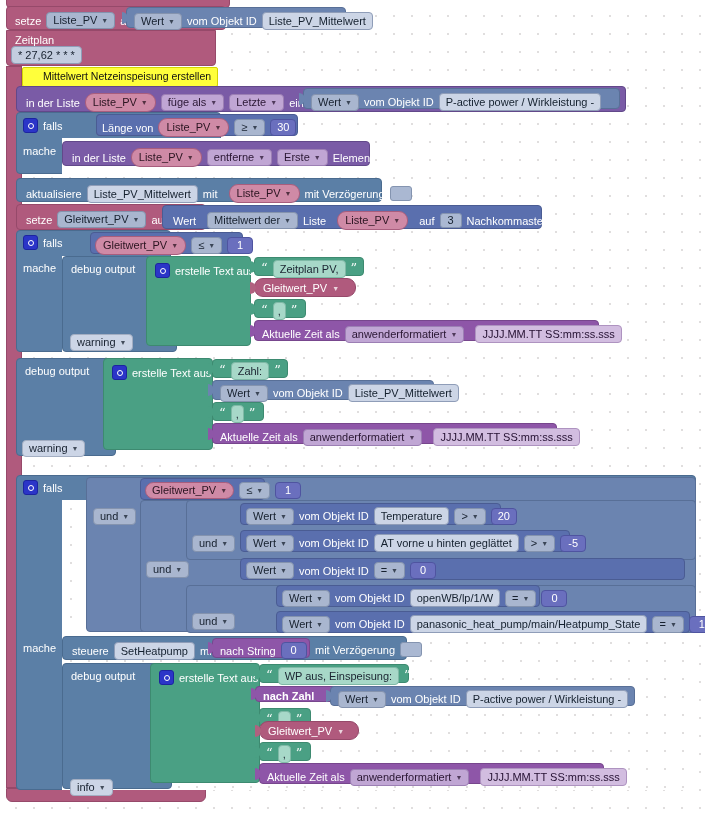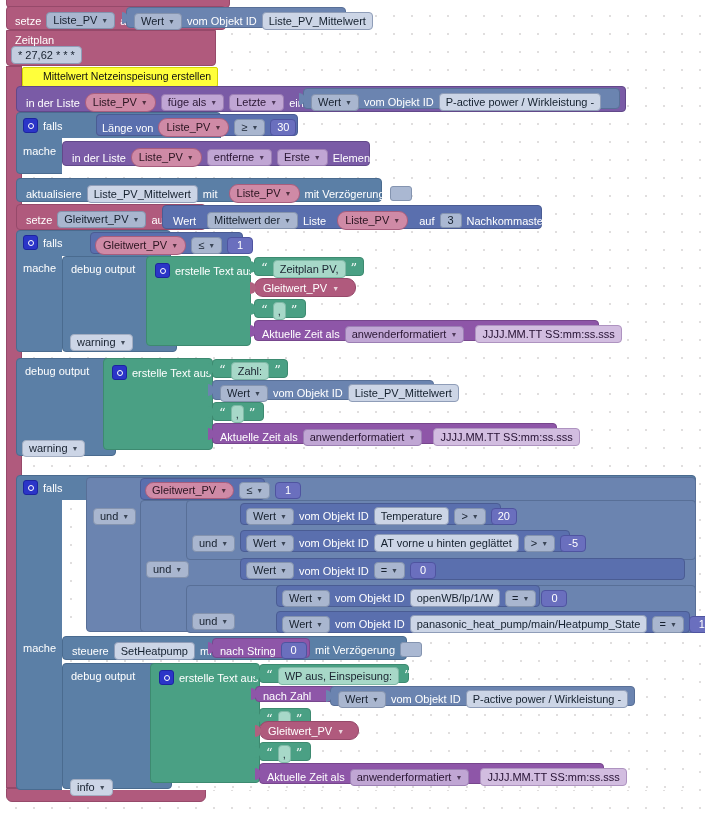--- a/index.html
+++ b/index.html
@@ -557,21 +557,21 @@
 
   <div class="blk c-text" style="left:259px;top:664px;width:150px;height:19px;">
     <span class="plug green"></span>
     <div class="row" style="padding:2px 0 0 6px;">
       <span class="q">“</span>
       <span class="chip" style="background:#a7d8c8;border-color:#7fb9a6;">WP aus, Einspeisung:</span>
       <span class="q">”</span>
     </div>
   </div>
 
-  <div class="blk c-conv" style="left:255px;top:686px;width:100px;height:16px;">
+  <div class="blk c-conv" style="left:255px;top:686px;width:100px;height:16px;font-weight:bold;">
     <span class="plug purple"></span>
     <div class="row" style="padding:3px 0 0 7px;">
       <span class="lbl">nach Zahl</span>
     </div>
   </div>
   <div class="blk c-obj" style="left:330px;top:686px;width:305px;height:20px;">
     <span class="plug blue"></span>
     <div class="row" style="padding:3px 0 0 7px;">
       <span class="dd">
         <span>Wert</span>

